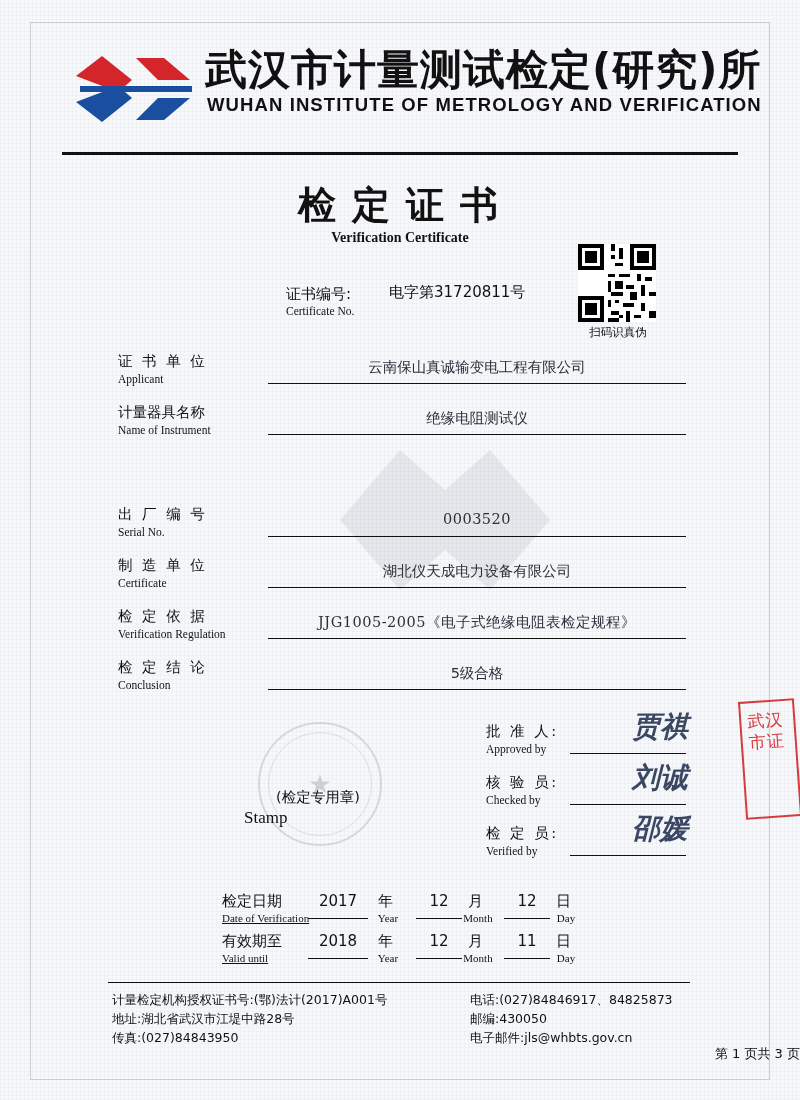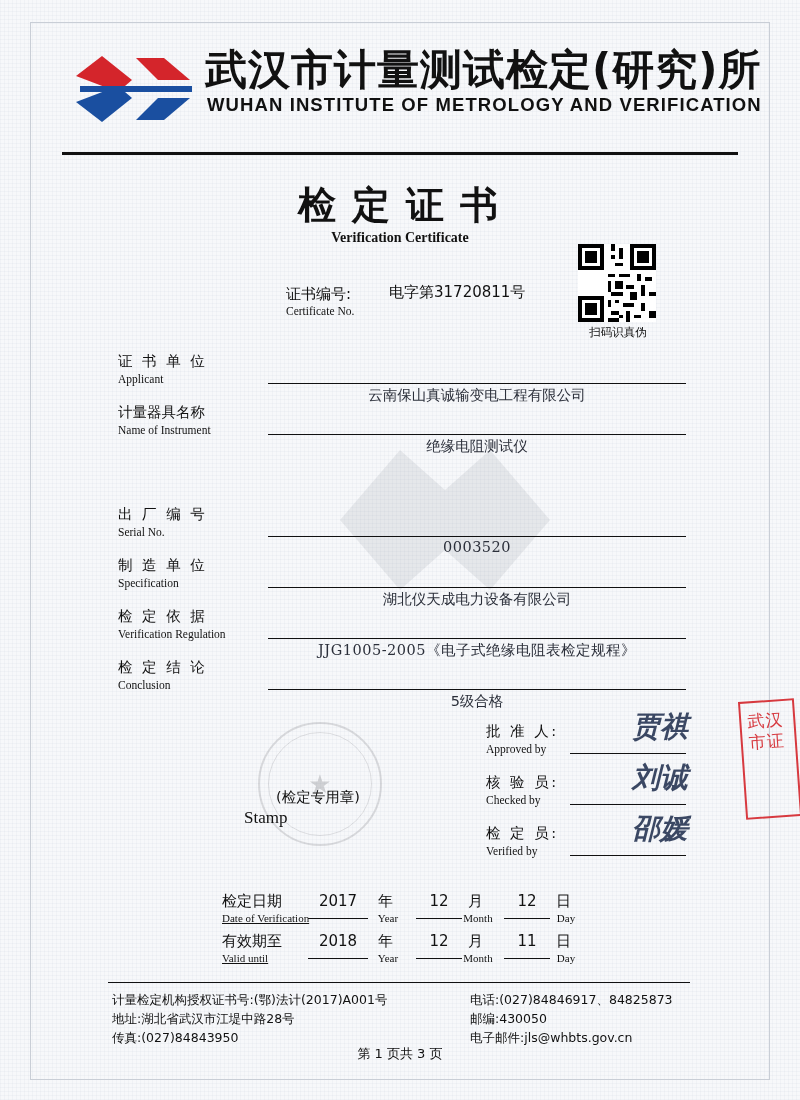--- a/index.html
+++ b/index.html
@@ -202,21 +202,20 @@
   .field .val {
     position: absolute;
     left: 150px;
     top: 6px;
     width: 418px;
     text-align: center;
     font-family: "DejaVu Sans", sans-serif;
     font-size: 14.5px;
     color: #2b2f3a;
     white-space: nowrap;
-    margin-top: 28px;
   }
   .field .val.serif {
     font-family: "DejaVu Serif", serif;
     letter-spacing: 0.5px;
   }
   .lab-cn.sp1 { letter-spacing: 2.5px; }
 
   
   .sig {
     position: absolute;
@@ -374,21 +373,21 @@
     font-size: 12.5px;
     line-height: 19px;
     color: #111;
     white-space: nowrap;
   }
   .pagenum {
     position: absolute;
     left: 0;
     top: 1045px;
     width: 800px;
-    text-align: center;
+    text-align: right;
     font-family: "DejaVu Sans", sans-serif;
     font-size: 13px;
     color: #111;
   }
 
   
   .watermark {
     position: absolute;
     left: 330px;
     top: 430px;
@@ -495,21 +494,21 @@
     <div class="line"></div>
   </div>
   <div class="field" style="top:505px">
     <div class="lab-cn sp1">出 厂 编 号</div>
     <div class="lab-en">Serial No.</div>
     <div class="val serif">0003520</div>
     <div class="line"></div>
   </div>
   <div class="field" style="top:556px">
     <div class="lab-cn sp1">制 造 单 位</div>
-    <div class="lab-en">Specification</div>
+    <div class="lab-en">Certificate</div>
     <div class="val">湖北仪天成电力设备有限公司</div>
     <div class="line"></div>
   </div>
   <div class="field" style="top:607px">
     <div class="lab-cn sp1">检 定 依 据</div>
     <div class="lab-en">Verification Regulation</div>
     <div class="val serif">JJG1005-2005《电子式绝缘电阻表检定规程》</div>
     <div class="line"></div>
   </div>
   <div class="field" style="top:658px">

